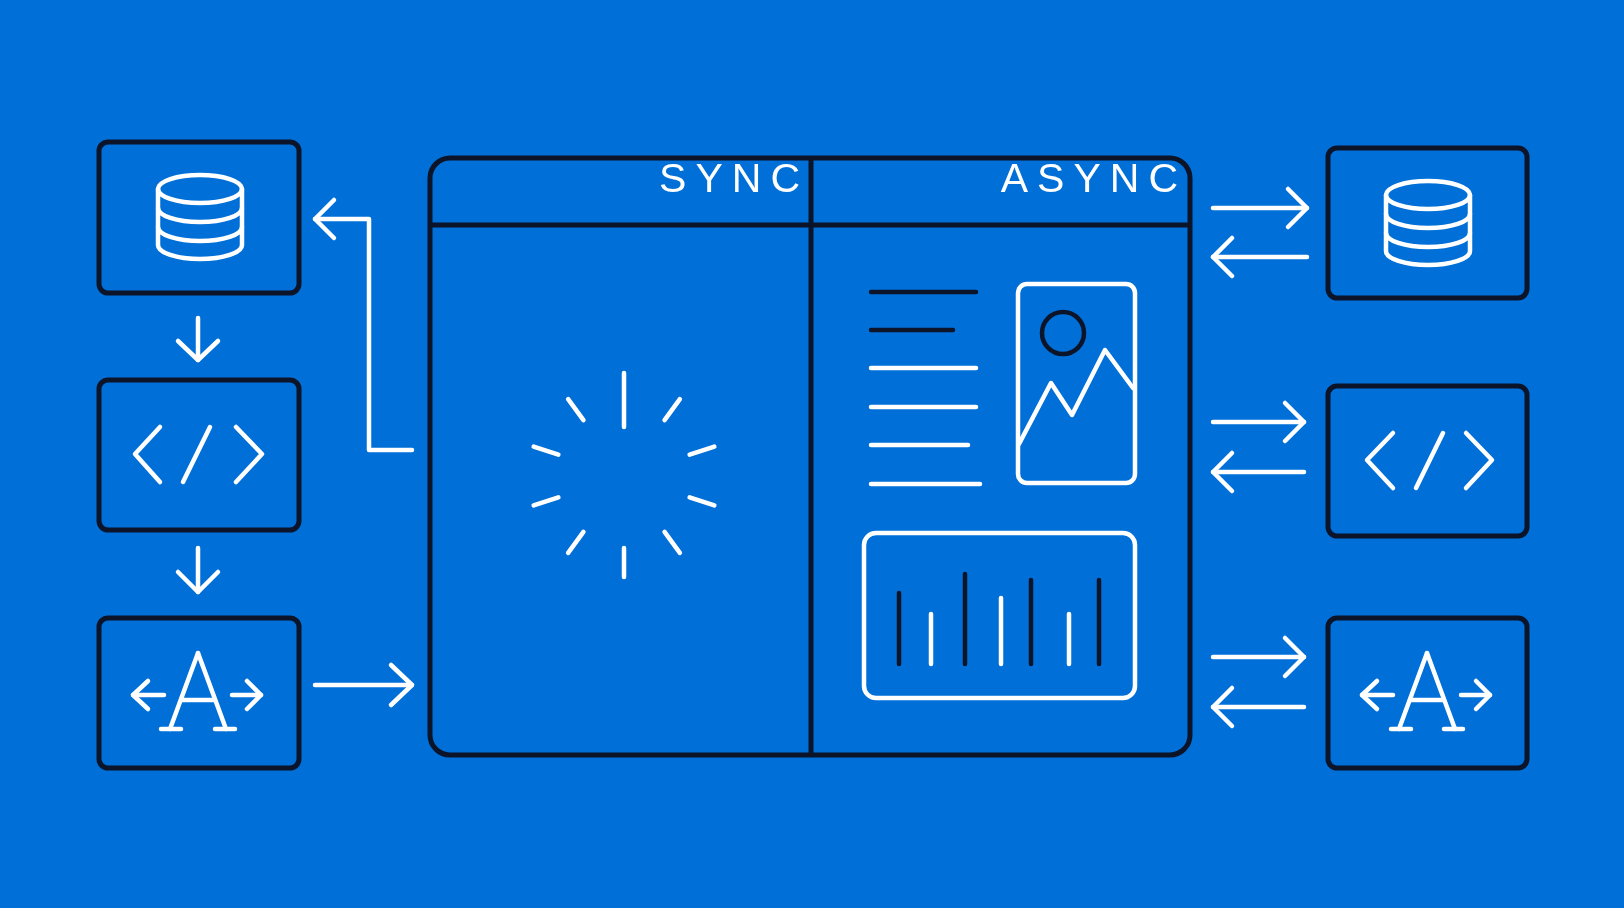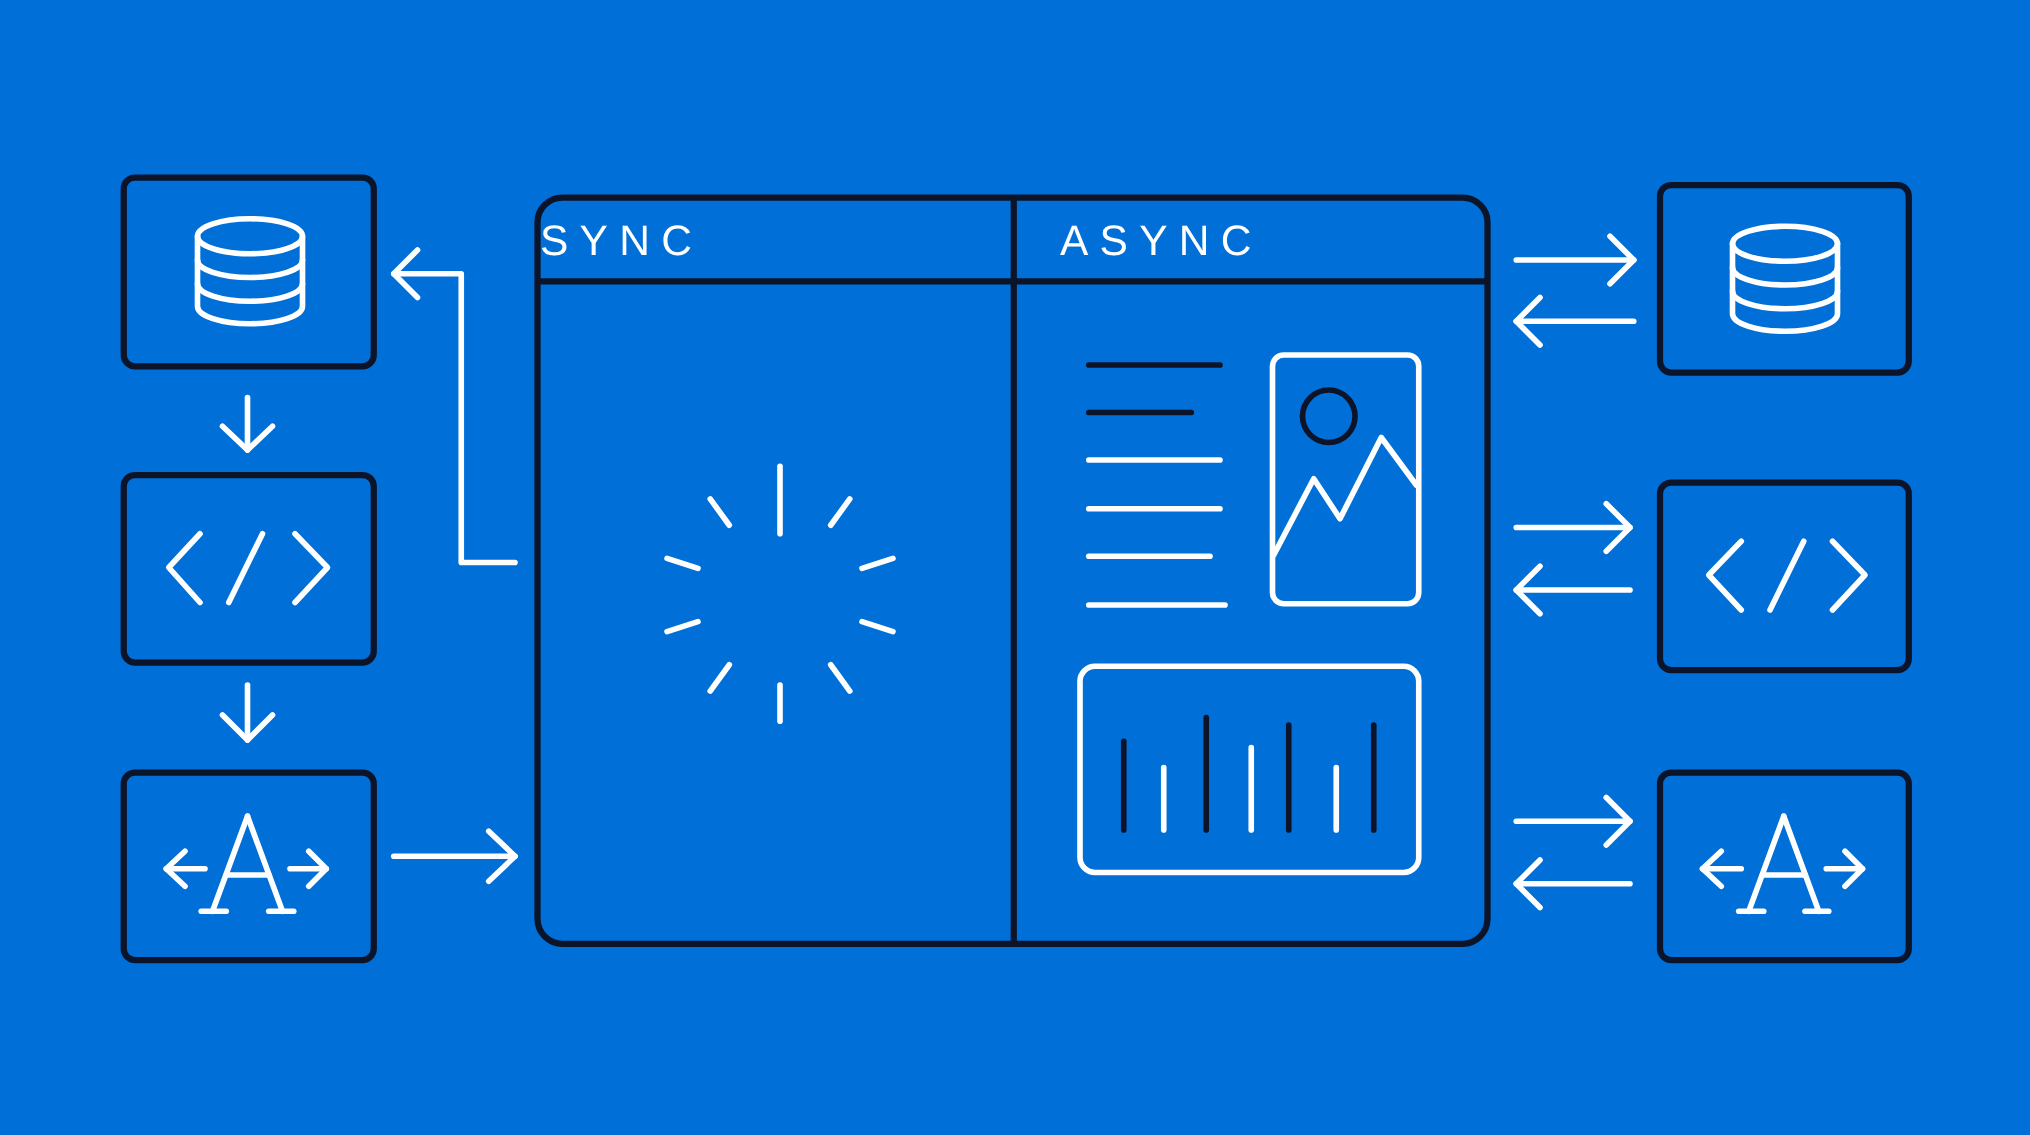--- a/index.html
+++ b/index.html
@@ -1,21 +1,21 @@
 <!DOCTYPE html>
 <html><head>
 <meta charset="utf-8">
 <style>
   html, body { margin: 0; padding: 0; }
   body { width: 1624px; height: 908px; background: #006fd8; overflow: hidden; position: relative; font-family: "Liberation Sans", sans-serif; }
   svg { position: absolute; left: 0; top: 0; }
   .w { stroke: #ffffff; fill: none; stroke-width: 4.5; stroke-linecap: round; stroke-linejoin: round; }
   .d { stroke: #0b1428; fill: none; stroke-width: 4.5; stroke-linecap: round; stroke-linejoin: round; }
   .box { stroke: #0b1428; fill: none; stroke-width: 5; }
-  .label { position: absolute; color: #ffffff; font-size: 34px; letter-spacing: 9px; text-align: left; font-family: "Liberation Sans", sans-serif; top: 173px; height: 40px; line-height: 40px; }
+  .label { position: absolute; color: #ffffff; font-size: 41px; letter-spacing: 9px; text-align: right; font-family: "Liberation Sans", sans-serif; top: 158px; height: 40px; line-height: 40px; }
 </style>
 </head>
 <body>
 
 <svg width="1624" height="908" viewBox="0 0 1624 908">
 
   <g>
     <rect class="box" x="430" y="158" width="760" height="597" rx="20"></rect>
     <line class="box" x1="430" y1="225" x2="1190" y2="225"></line>
     <line class="box" x1="811" y1="158" x2="811" y2="755"></line>
@@ -162,13 +162,13 @@
       <line class="w" x1="1444" y1="729" x2="1463" y2="729"></line>
       <line class="w" x1="1362" y1="695" x2="1393" y2="695"></line>
       <polyline class="w" points="1377,681 1362,695 1377,709"></polyline>
       <line class="w" x1="1461" y1="695" x2="1490" y2="695"></line>
       <polyline class="w" points="1476,681 1490,695 1476,709"></polyline>
     </g>
   </g>
 </svg>
 
 <div class="label" style="left:432px; width:377px;">SYNC</div>
-<div class="label" style="left:813px; width:374px;margin-left:35px;">ASYNC</div>
+<div class="label" style="left:813px; width:374px;">ASYNC</div>
 
 </body></html>

